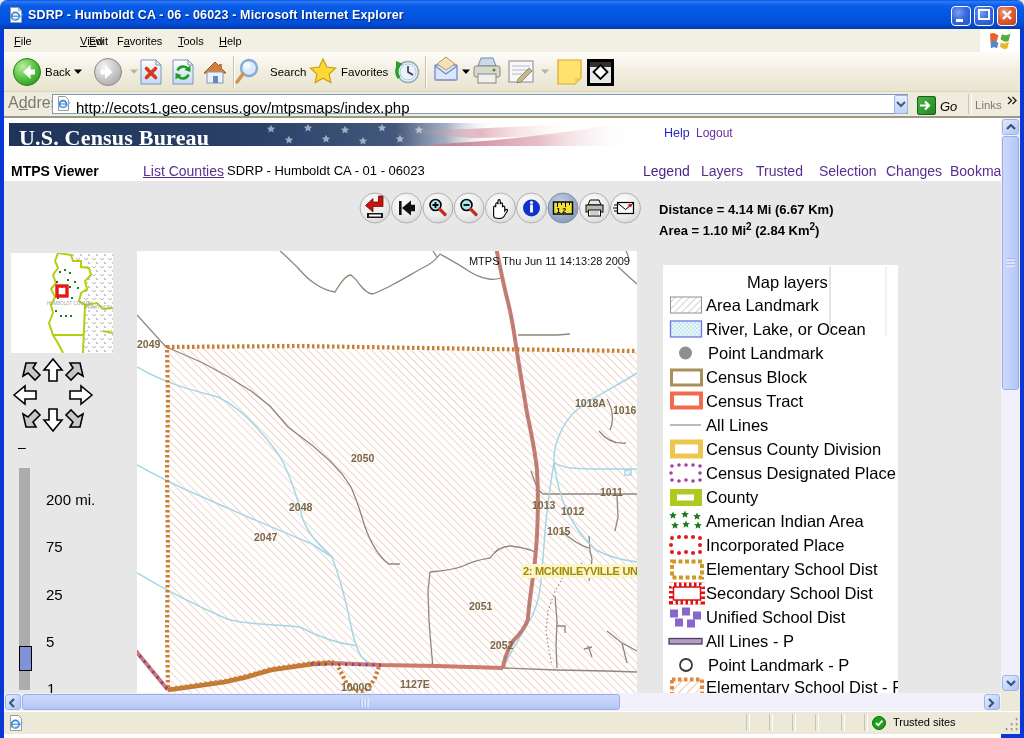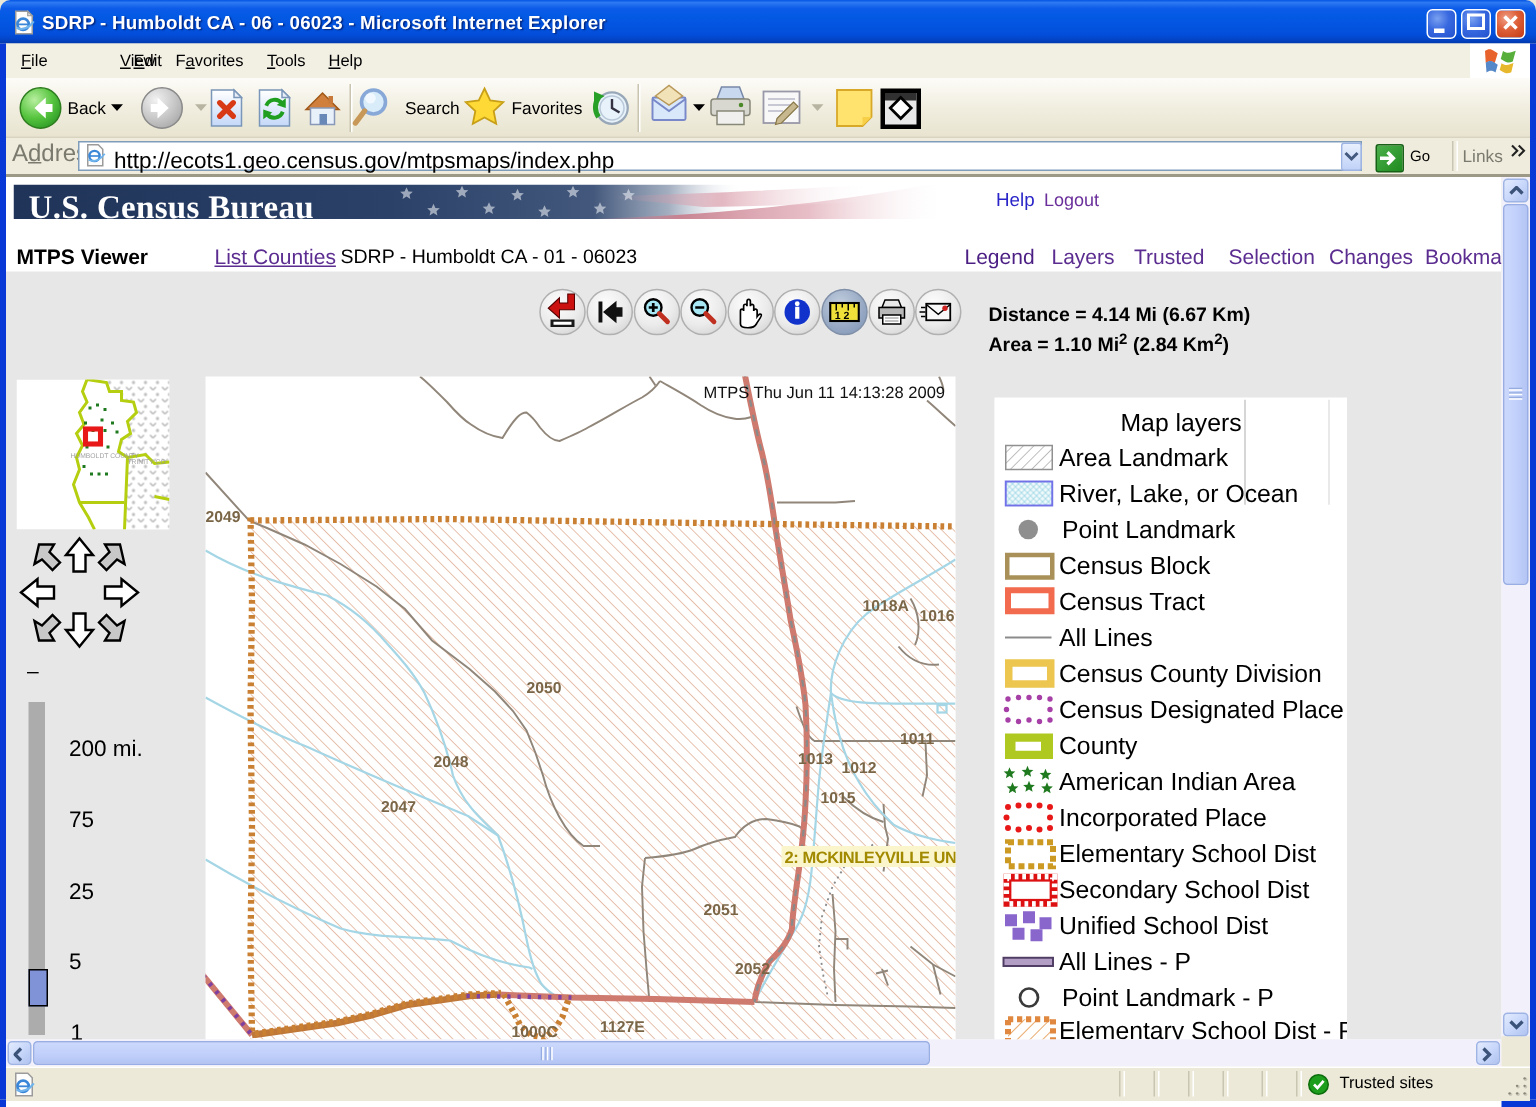--- a/index.html
+++ b/index.html
@@ -189,21 +189,21 @@
 <path d="M3 10.5 C7 12.5 11 10.5 13.8 6.5" stroke="#70B4EC" stroke-width="1.3" fill="none"></path>
 </svg>
 <div class="abs" style="left:894px;top:95px;width:14px;height:19px;background:linear-gradient(180deg,#E8F0FD,#C0D2F8);border:1px solid #9EB4E4;border-radius:2px;box-sizing:border-box;"></div>
 <svg class="abs" style="left:896px;top:101px;" width="10" height="8">
     <path d="M1 1 L5 5 L9 1" stroke="#43597E" stroke-width="2" fill="none"></path>
   </svg>
 <div class="abs" style="left:917px;top:96px;width:19px;height:19px;background:linear-gradient(135deg,#4CB04C,#1E8A1E);border:1px solid #186018;border-radius:2px;box-sizing:border-box;"></div>
 <svg class="abs" style="left:920px;top:100px;" width="13" height="11">
     <path d="M0 5.5 L8 5.5 M5 1.5 L9 5.5 L5 9.5" stroke="#fff" stroke-width="2.2" fill="none"></path>
   </svg>
-<div class="abs" style="left:940px;top:99px;font-size:10px;color:#000;">Go</div>
+<div class="abs" style="left:940px;top:99px;font-size:13px;color:#000;font-style:italic;">Go</div>
 <div class="abs" style="left:968px;top:94px;width:2px;height:20px;border-left:1px solid #C8C5B2;border-right:1px solid #fff;"></div>
 <div class="abs" style="left:975px;top:99px;font-size:11.5px;color:#7A7A6E;">Links</div>
 <svg class="abs" style="left:1007px;top:96px;" width="11" height="9">
     <path d="M1 1 L4.5 4.5 L1 8 M5.5 1 L9 4.5 L5.5 8" stroke="#222" stroke-width="1.4" fill="none"></path>
   </svg>
 <div class="abs" style="left:76px;top:99px;font-size:15px;color:#000;">http://ecots1.geo.census.gov/mtpsmaps/index.php</div>
 <div class="abs" id="addrline"></div>
 
 <div class="abs" id="viewport">
   <svg class="abs" id="banner" width="716" height="23" viewBox="0 0 716 23">

